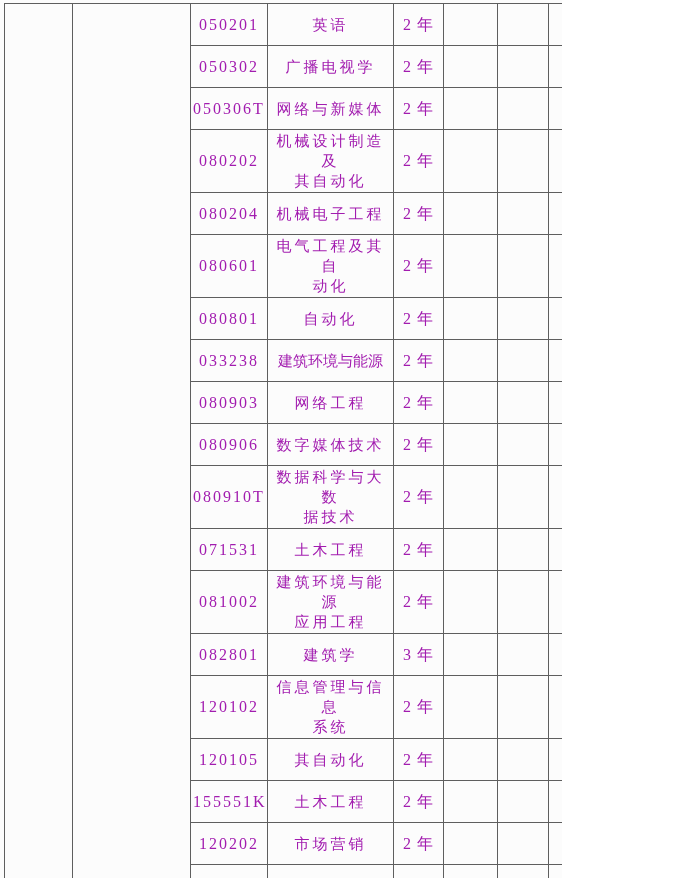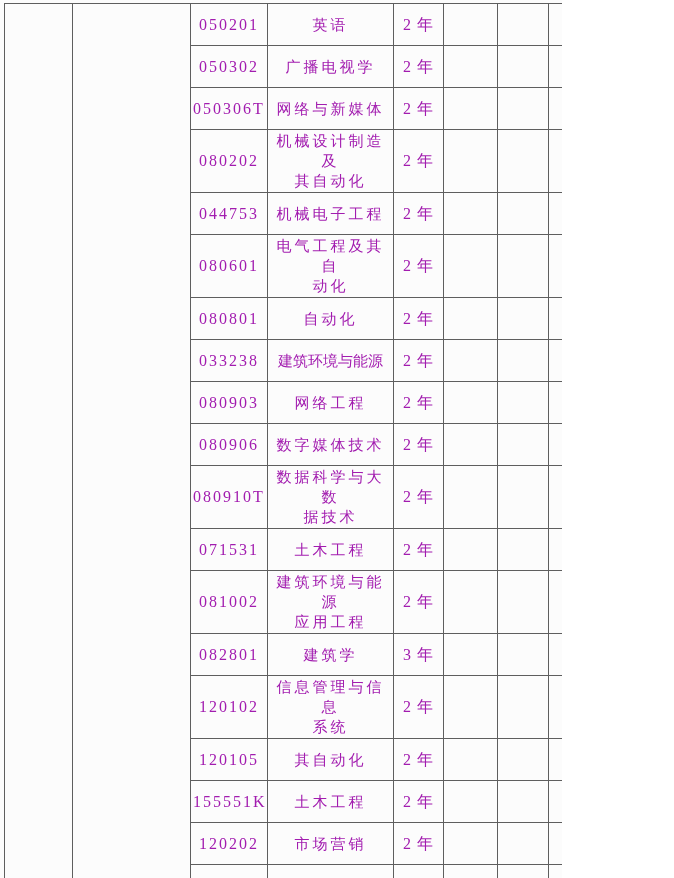--- a/index.html
+++ b/index.html
@@ -91,21 +91,21 @@
         </tr>
         <tr>
           <td class="code">080202</td>
           <td class="major"><span class="mline">机械设计制造及</span><br><span class="mline">其自动化</span></td>
           <td class="dur">2 年</td>
           <td class="e0"></td>
           <td class="e1"></td>
           <td class="e2"></td>
         </tr>
         <tr>
-          <td class="code">044753</td>
+          <td class="code">080204</td>
           <td class="major"><span class="mline">机械电子工程</span></td>
           <td class="dur">2 年</td>
           <td class="e0"></td>
           <td class="e1"></td>
           <td class="e2"></td>
         </tr>
         <tr>
           <td class="code">080601</td>
           <td class="major"><span class="mline">电气工程及其自</span><br><span class="mline">动化</span></td>
           <td class="dur">2 年</td>

